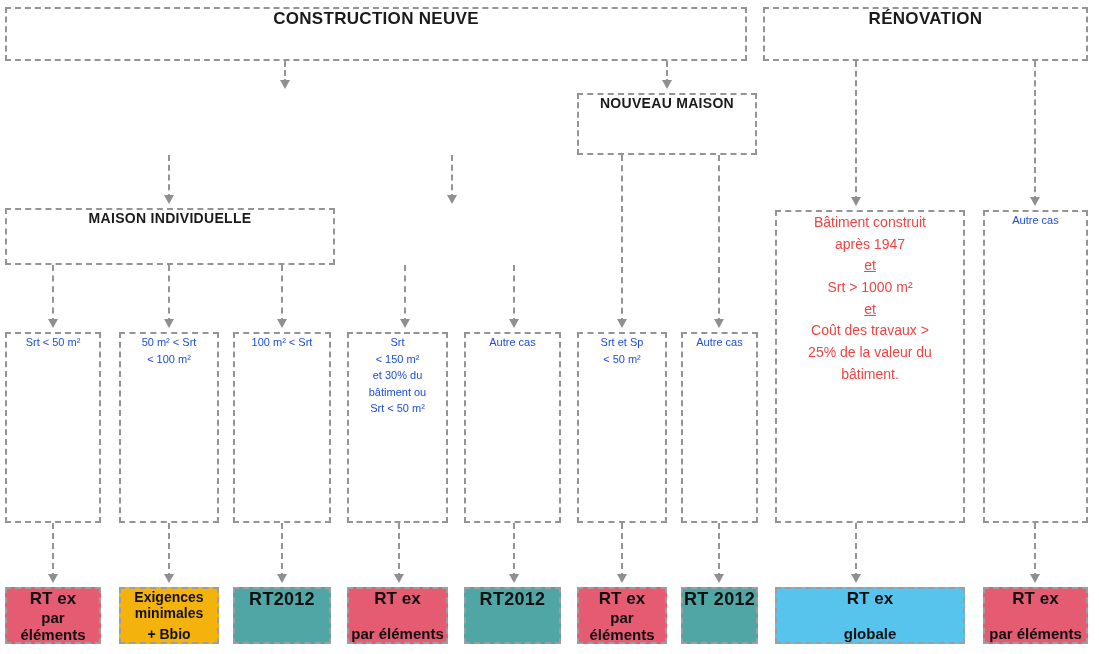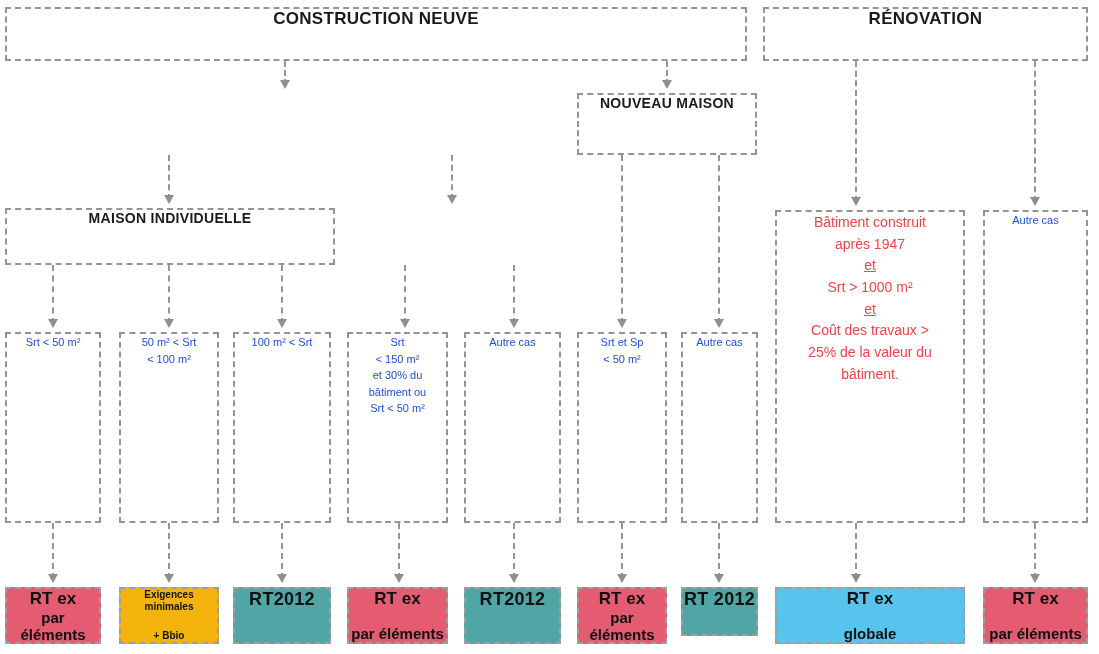--- a/index.html
+++ b/index.html
@@ -16,21 +16,21 @@
   .cond-text{font-size:11px;color:#1d4ed8;line-height:1.5;white-space:pre-line;padding:0 2px;}
   .tall-text{font-size:14px;color:#ef4444;line-height:1.55;padding:0 4px;}
   .tall-text .u{text-decoration:underline;}
   .result{
     position:absolute;box-sizing:border-box;border:2px dashed #9e9e9e;
     display:flex;flex-direction:column;align-items:center;justify-content:space-between;text-align:center;
   }
   .result .title{font-weight:bold;font-size:17px;color:#101010;line-height:1.15;}
   .result .subtitle{font-weight:bold;font-size:15px;color:#101010;line-height:1.15;}
   .result.big-only .title{font-size:18px;letter-spacing:.3px;}
-  .result.small-text .title,.result.small-text .subtitle{font-size:10px;line-height:1.16;}
+  .result.small-text .title,.result.small-text .subtitle{font-size:14px;line-height:1.16;}
   .conn{position:absolute;width:0;border-left:2px dashed #949494;}
   .conn::after{
     content:"";position:absolute;left:-6px;bottom:-9px;width:0;height:0;
     border:5px solid transparent;border-top:9px solid #8f8f8f;
   }
 </style>
 </head>
 <body>
 
 <div class="canvas">
@@ -108,21 +108,21 @@
     <div class="title">RT ex</div>
     <div class="subtitle">par éléments</div>
   </div>
   <div class="result big-only" style="left: 464px; top: 587px; width: 97px; height: 57px; background: rgb(79, 166, 165);">
     <div class="title">RT2012</div>
   </div>
   <div class="result" style="left: 577px; top: 587px; width: 90px; height: 57px; background: rgb(228, 91, 114);">
     <div class="title">RT ex</div>
     <div class="subtitle">par éléments</div>
   </div>
-  <div class="result big-only" style="left: 681px; top: 587px; width: 77px; height: 49px; background: rgb(79, 166, 165);">
+  <div class="result big-only" style="left: 681px; top: 587px; width: 77px; height: 57px; background: rgb(79, 166, 165);">
     <div class="title">RT 2012</div>
   </div>
   <div class="result" style="left: 775px; top: 587px; width: 190px; height: 57px; background: rgb(87, 196, 237);">
     <div class="title">RT ex</div>
     <div class="subtitle">globale</div>
   </div>
   <div class="result" style="left: 983px; top: 587px; width: 105px; height: 57px; background: rgb(228, 91, 114);">
     <div class="title">RT ex</div>
     <div class="subtitle">par éléments</div>
   </div>

